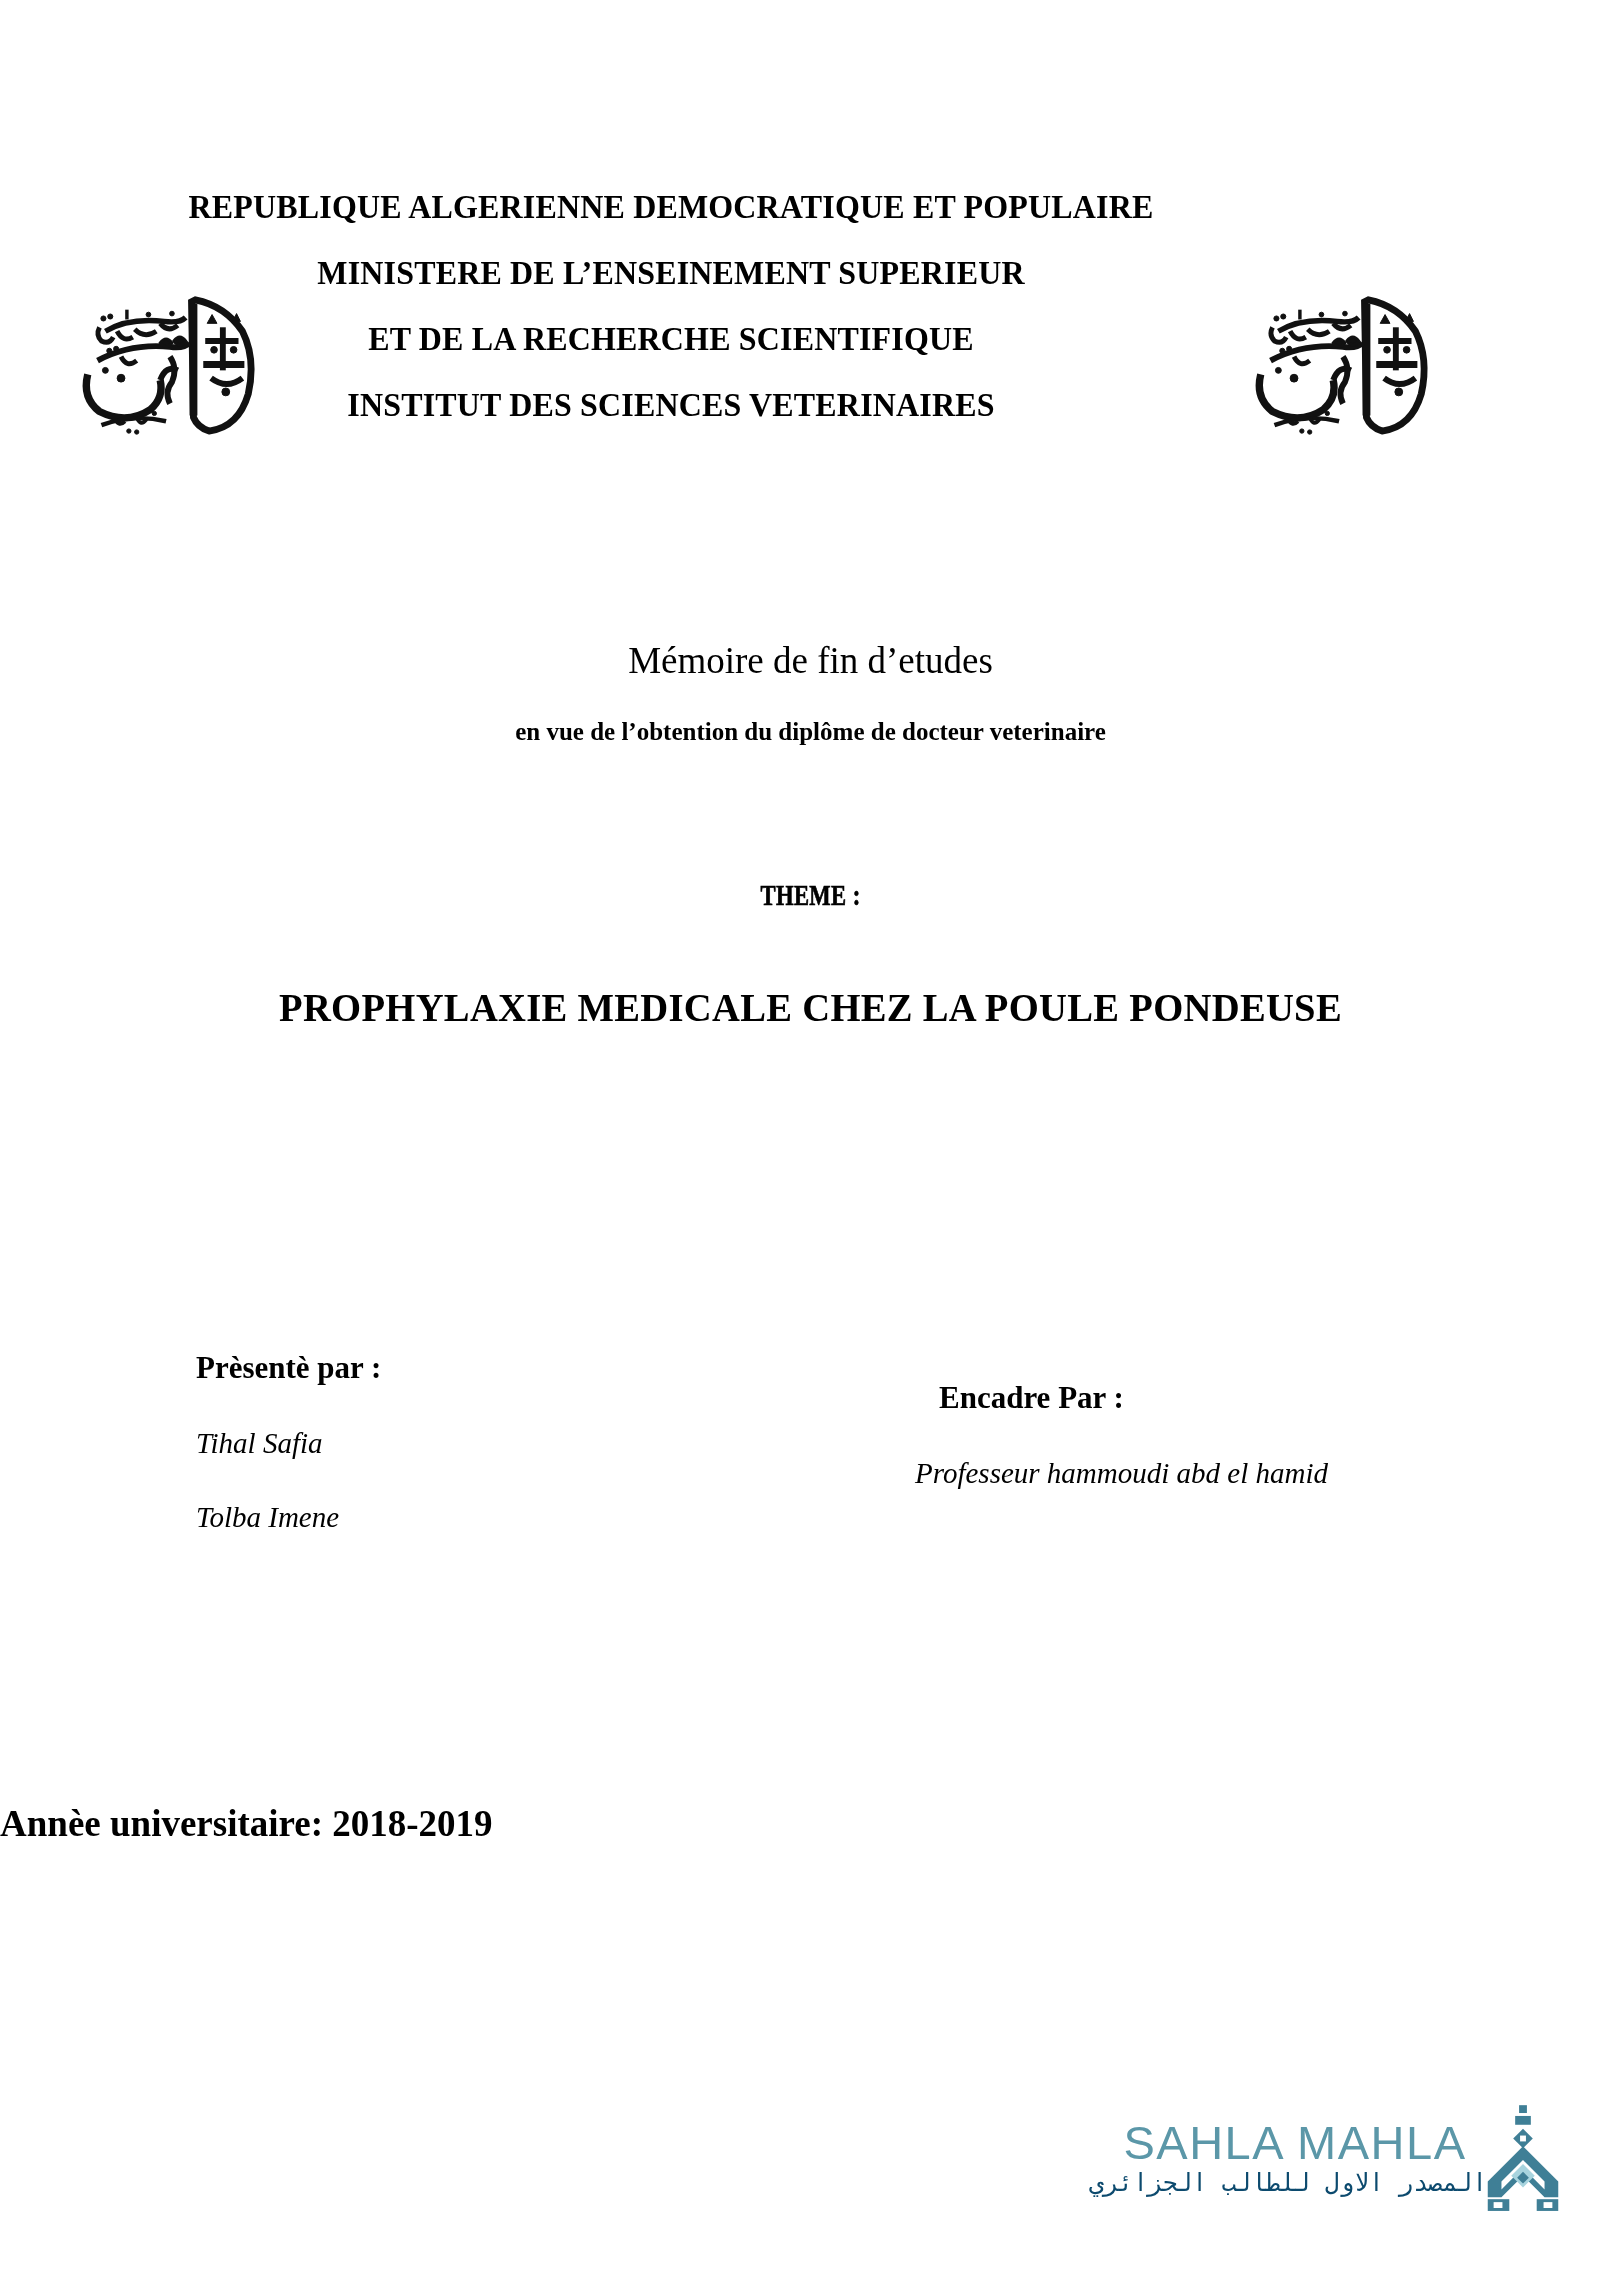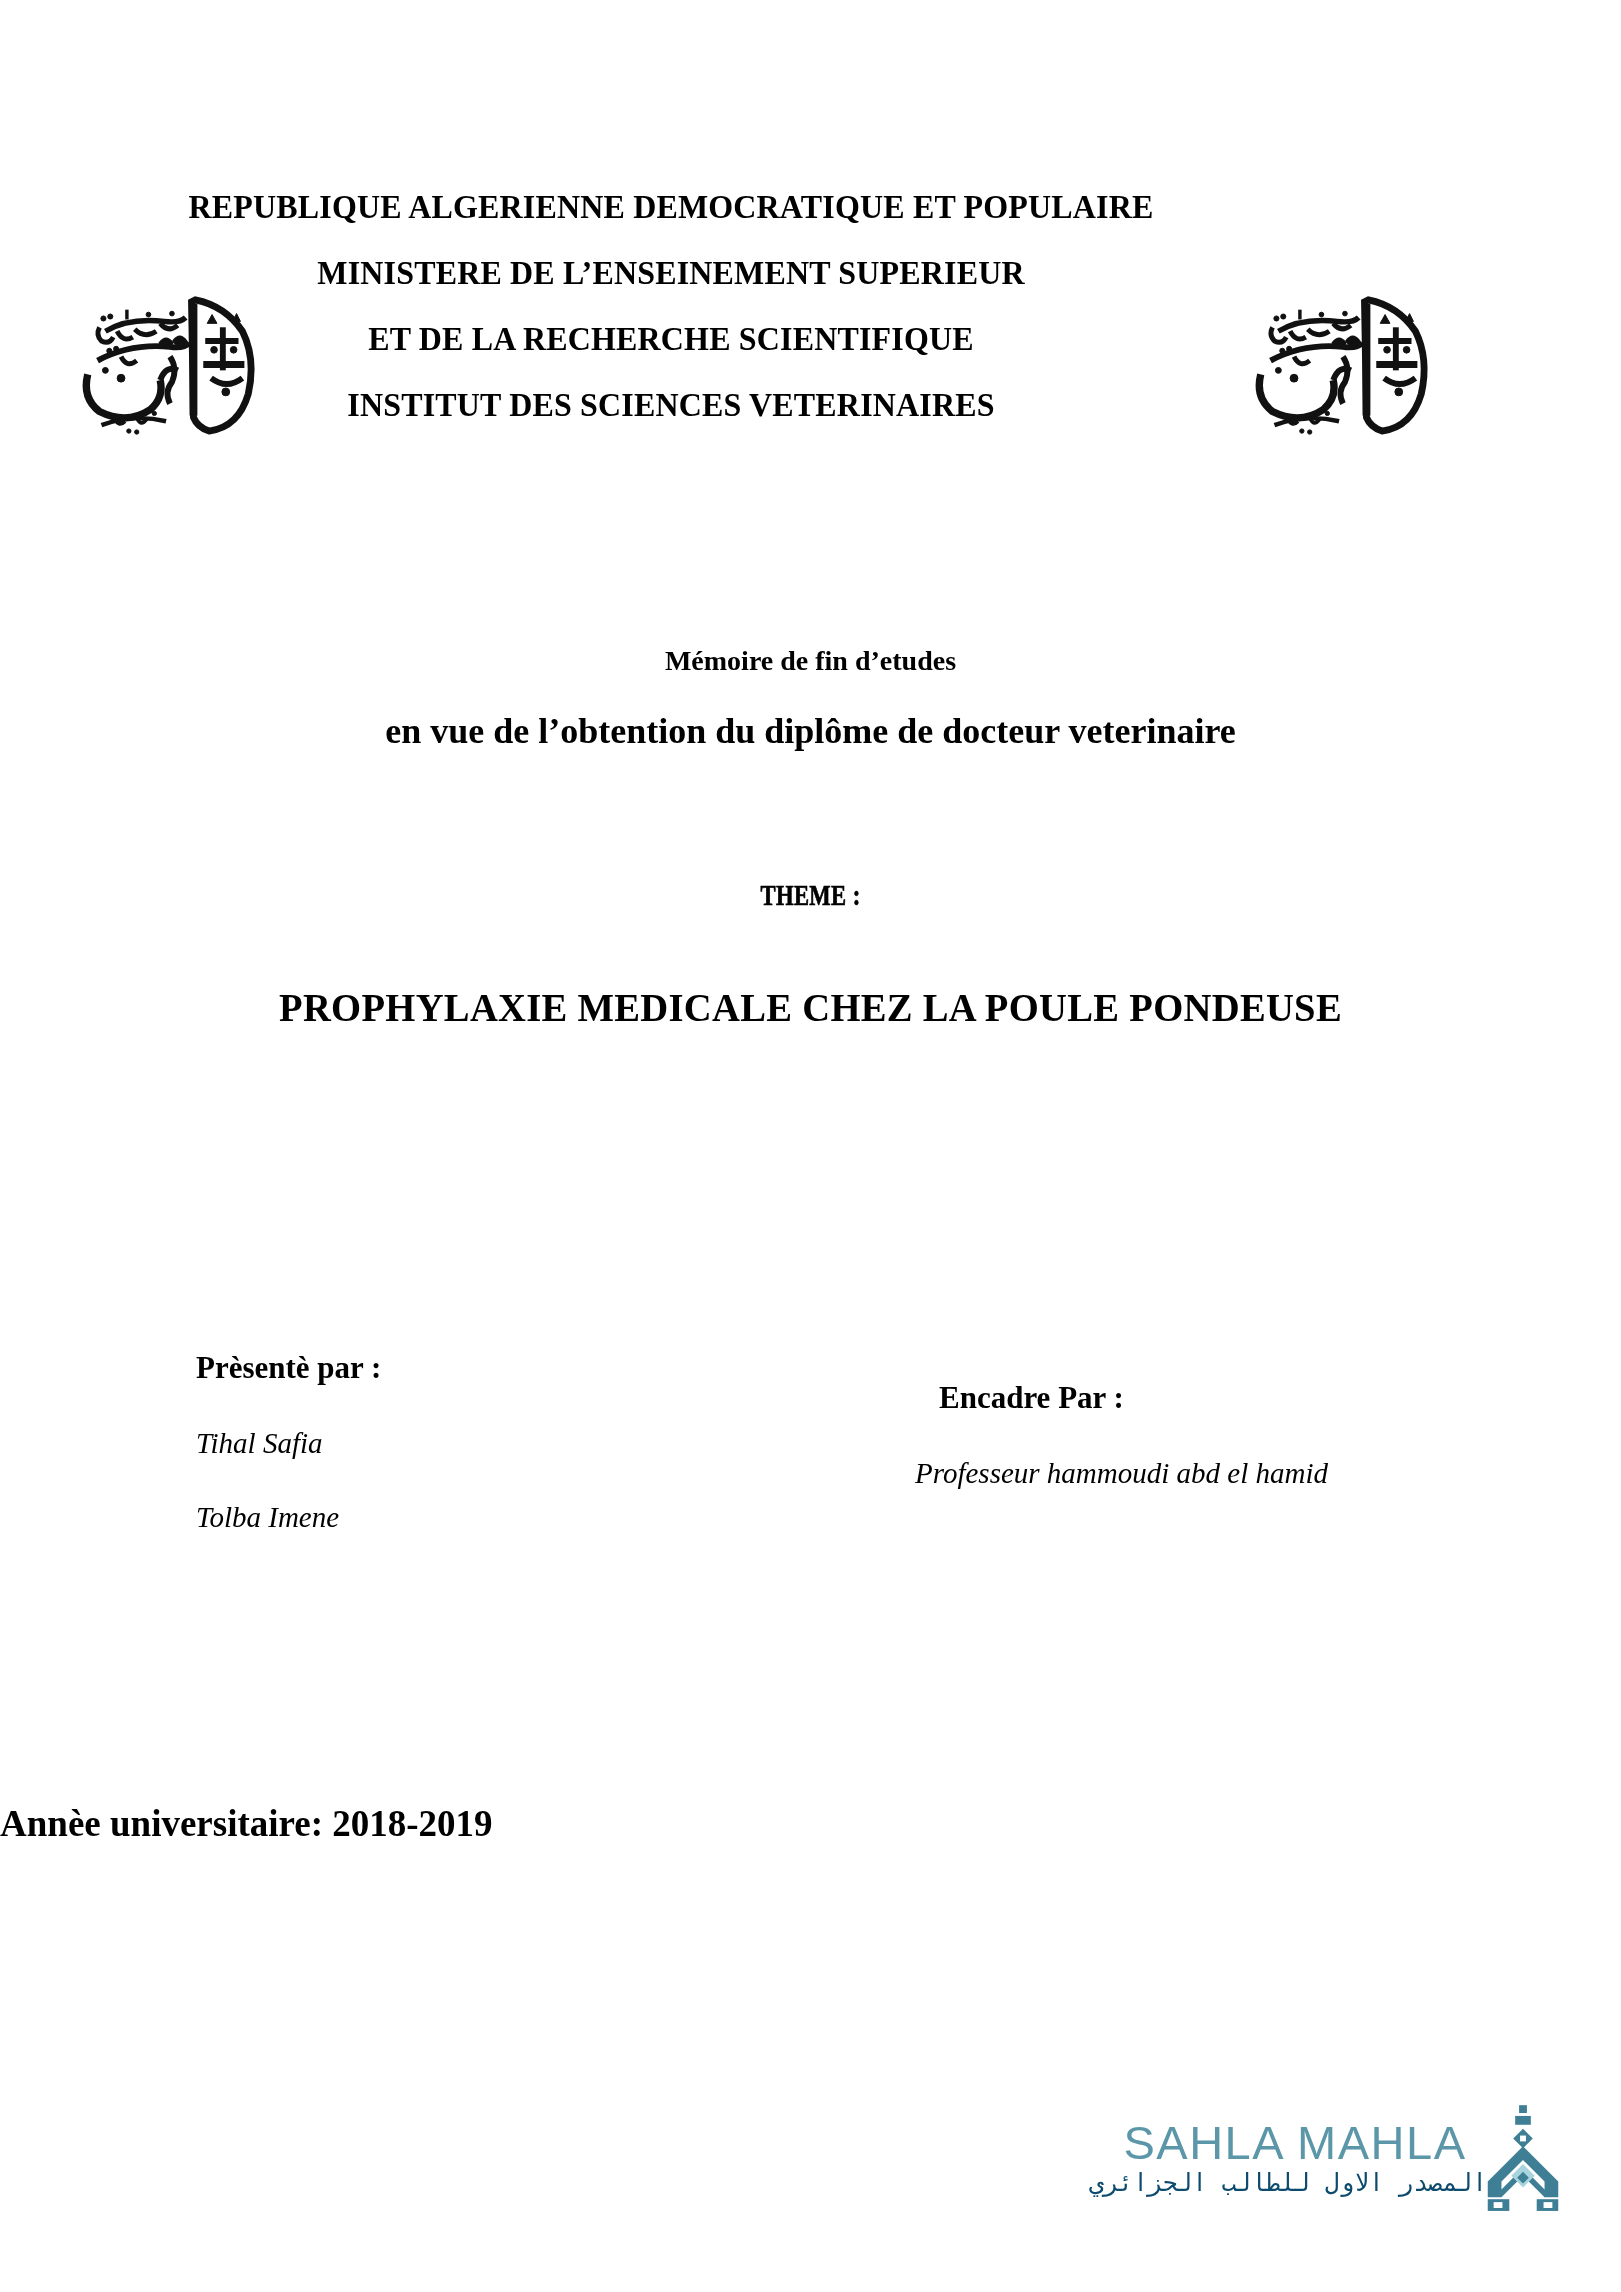--- a/index.html
+++ b/index.html
@@ -53,28 +53,28 @@
 
   
   .memoire-block {
     position: absolute;
     top: 625px;
     left: 0;
     width: 1621px;
     text-align: center;
   }
   .memoire-line-1 {
-    font-weight: bold;
-    font-size: 28px;
+    font-weight: normal;
+    font-size: 37px;
     line-height: 71px;
     white-space: nowrap;
   }
   .memoire-line-2 {
     font-weight: bold;
-    font-size: 36px;
+    font-size: 25px;
     line-height: 71px;
     white-space: nowrap;
   }
 
   
   .theme-label {
     position: absolute;
     top: 879px;
     left: 0;
     width: 1621px;

